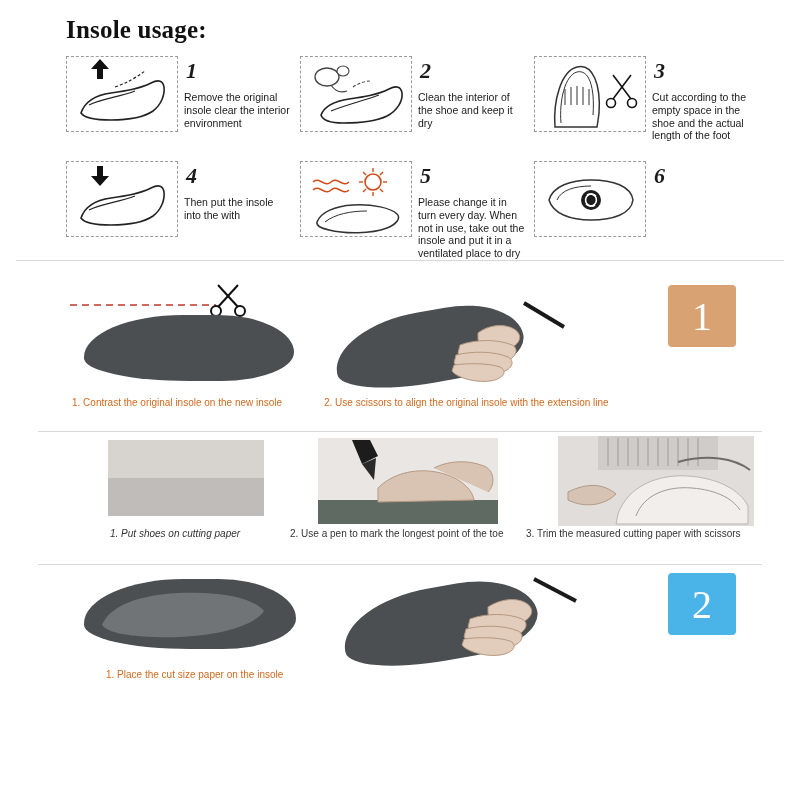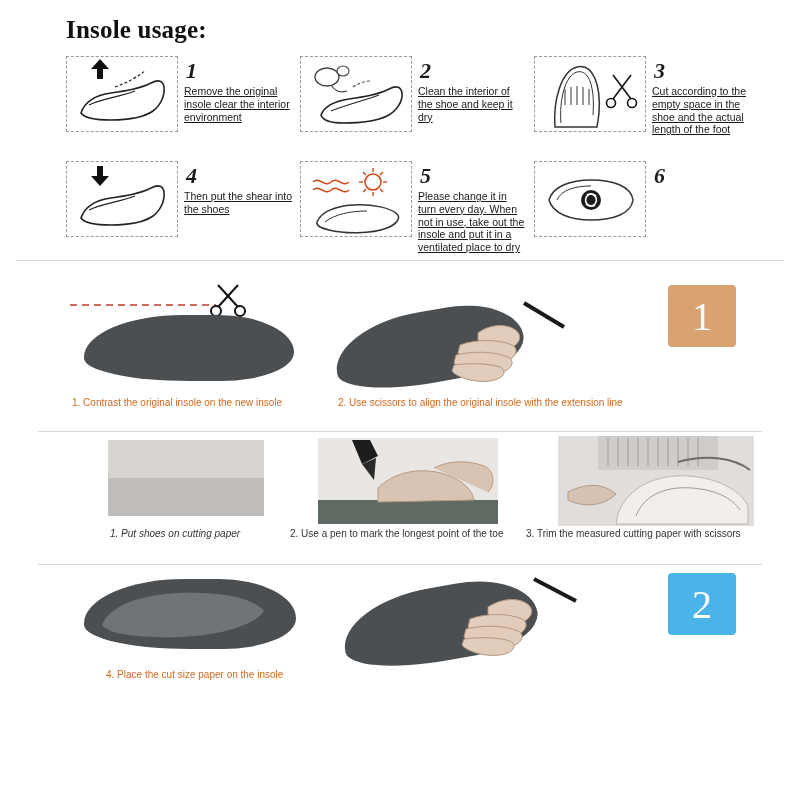--- a/index.html
+++ b/index.html
@@ -61,22 +61,21 @@
     font-size: 22px;
     color: #1a1a1a;
     line-height: 1;
     margin-top: 8px;
     margin-left: 2px;
   }
   .usage-text {
     font-size: 10.5px;
     color: #1a1a1a;
     line-height: 1.22;
-    margin-top: 3px;
-    text-decoration: underline;
+    margin-top: 9px;
   }
 
   
   .hr {
     border: 0;
     border-top: 1px solid #d8d8d8;
     margin: 6px 16px 0 16px;
   }
 
   
@@ -216,21 +215,21 @@
       <div class="usage-cell">
         <div class="dashbox">
           <svg width="112" height="76" viewBox="0 0 112 76">
             <path d="M14 56 C18 44 30 38 44 36 C58 34 72 32 84 26 C92 22 96 24 97 30 C98 38 94 48 86 54 C76 61 60 63 44 63 C30 63 18 62 14 56 Z" fill="#fff" stroke="#222" stroke-width="1.6"></path>
             <path d="M22 48 C34 42 52 40 68 34" fill="none" stroke="#222" stroke-width="1.2"></path>
             <path d="M36 4 L36 14 L42 14 L33 24 L24 14 L30 14 L30 4 Z" fill="#111"></path>
           </svg>
         </div>
         <div class="usage-right">
           <div class="stepnum">4</div>
-          <div class="usage-text">Then put the shear into the shoes</div>
+          <div class="usage-text">Then put the insole into the with</div>
         </div>
       </div>
 
       <div class="usage-cell">
         <div class="dashbox">
           <svg width="112" height="76" viewBox="0 0 112 76">
             <g stroke="#d24a1a" stroke-width="1.4" fill="none">
               <path d="M12 20 C18 14 24 26 30 20 C36 14 42 26 48 20"></path>
               <path d="M12 28 C18 22 24 34 30 28 C36 22 42 34 48 28"></path>
             </g>
@@ -300,21 +299,21 @@
         <svg width="240" height="100" style="position:absolute;left:0;top:0">
           <path d="M196 10 L236 34" stroke="#1a1a1a" stroke-width="4" fill="none"></path>
           <path d="M150 40 C160 32 176 30 186 36 C196 42 192 52 180 56 C166 60 152 54 150 46 Z" fill="#e2cdbc" stroke="#b49880" stroke-width="1"></path>
           <path d="M132 52 C148 46 170 46 184 52 C192 56 188 66 174 70 C156 74 136 68 130 60 Z" fill="#e2cdbc" stroke="#b49880" stroke-width="1"></path>
           <path d="M128 62 C144 58 166 58 180 64 C188 68 184 78 170 80 C152 83 132 76 126 70 Z" fill="#e2cdbc" stroke="#b49880" stroke-width="1"></path>
           <path d="M126 72 C140 70 160 70 172 74 C180 78 176 86 162 88 C146 90 128 84 124 78 Z" fill="#e2cdbc" stroke="#b49880" stroke-width="1"></path>
         </svg>
       </div>
 
       <div class="capt" style="left:6px; top:122px;text-align:center;">1. Contrast the original insole on the new insole</div>
-      <div class="capt" style="left:272px; top:122px;">2. Use scissors to align the original insole with the extension line</div>
+      <div class="capt" style="left:258px; top:122px;">2. Use scissors to align the original insole with the extension line</div>
 
       <div class="badge one">1</div>
     </div>
 
     <hr class="hr">
 
     <div class="row-b">
 
       <div class="photo" style="left:42px; top:8px; width:156px; height:76px; background:#e3e0dd;">
         <div style="position:absolute;left:0;top:0;width:156px;height:40px;background:#d7d4d0;"></div>
@@ -386,20 +385,20 @@
              border-radius: 52% 42% 38% 55% / 70% 62% 48% 38%; transform: rotate(-10deg);"></div>
         <svg width="250" height="100" style="position:absolute;left:0;top:0">
           <path d="M198 10 L240 32" stroke="#1a1a1a" stroke-width="4" fill="none"></path>
           <path d="M152 38 C164 30 180 28 190 34 C200 40 196 50 184 54 C170 58 154 52 152 44 Z" fill="#e2cdbc" stroke="#b49880" stroke-width="1"></path>
           <path d="M134 50 C150 44 172 44 186 50 C194 54 190 64 176 68 C158 72 138 66 132 58 Z" fill="#e2cdbc" stroke="#b49880" stroke-width="1"></path>
           <path d="M130 60 C146 56 168 56 182 62 C190 66 186 76 172 78 C154 81 134 74 128 68 Z" fill="#e2cdbc" stroke="#b49880" stroke-width="1"></path>
           <path d="M128 70 C142 68 162 68 174 72 C182 76 178 84 164 86 C148 88 130 82 126 76 Z" fill="#e2cdbc" stroke="#b49880" stroke-width="1"></path>
         </svg>
       </div>
 
-      <div class="capt" style="left:40px; top:104px;">4. Place the cut size paper on the insole</div>
+      <div class="capt" style="left:40px; top:104px;">1. Place the cut size paper on the insole</div>
 
       <div class="badge two">2</div>
     </div>
 
   </div>
   <div class="footer-space"></div>
 </div>
 
 </body></html>

